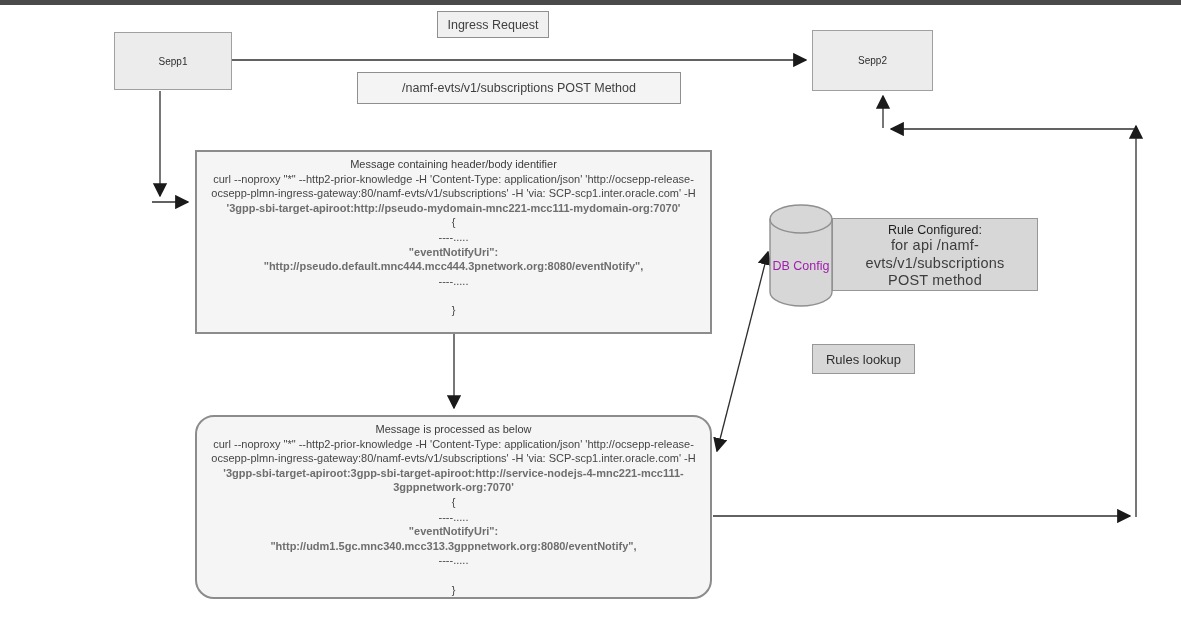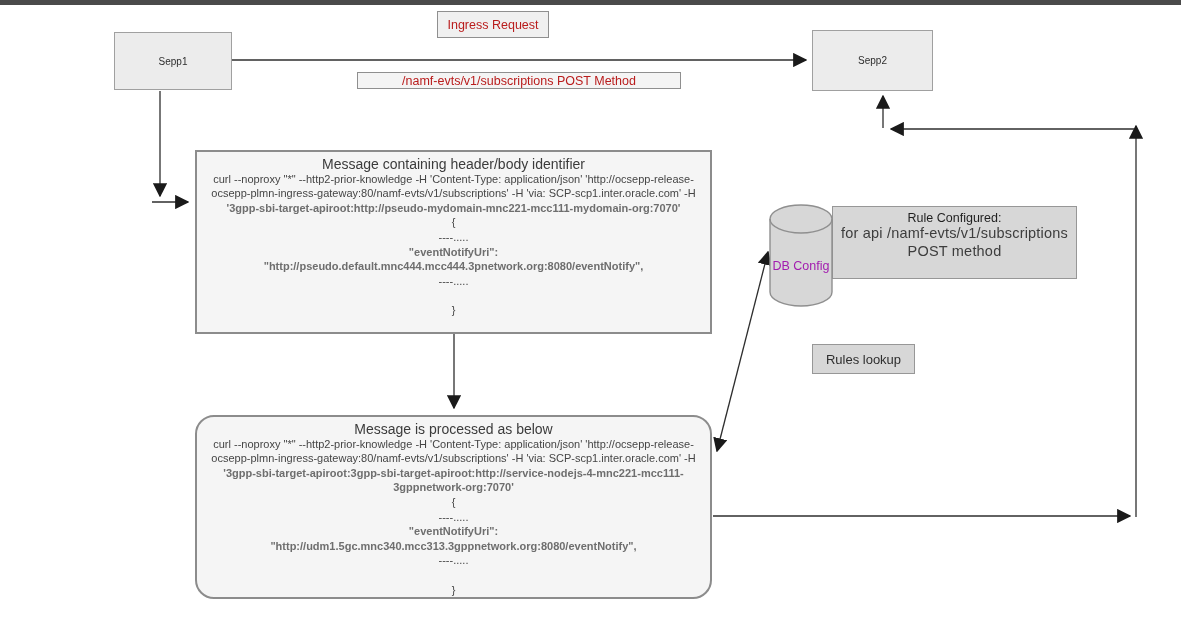--- a/index.html
+++ b/index.html
@@ -11,32 +11,32 @@
   svg.connectors{position:absolute;left:0;top:0;pointer-events:none;}
 
   .node{
     position:absolute;background:#ececec;border:1px solid #a0a0a0;
     display:flex;align-items:center;justify-content:center;
     font-size:10px;color:#2e2e2e;text-align:center;box-sizing:border-box;
   }
   .labelbox{
     position:absolute;background:#f0f0f0;border:1px solid #8f8f8f;
     display:flex;align-items:center;justify-content:center;
-    font-size:12.5px;color:#b91c1c;text-align:center;box-sizing:border-box;
+    font-size:12.5px;color:#404040;text-align:center;box-sizing:border-box;
   }
   .graybox{
     position:absolute;background:#d7d7d7;border:1px solid #979797;
     box-sizing:border-box;text-align:center;color:#2e2e2e;
   }
   .msgbox{
     position:absolute;background:#f5f5f5;border:2px solid #8c8c8c;
     box-sizing:border-box;text-align:center;font-size:11px;line-height:14.6px;
     color:#454545;padding-top:5px;
   }
-  .msg-title{font-size:14px;color:#3b3b3b;}
+  .msg-title{font-size:11px;color:#3b3b3b;}
   .msg-curl{padding:0 4px;}
   .hl{font-weight:bold;color:#6e6e6e;}
   .msg-line{white-space:pre;}
   .msg-line.blank{height:14.6px;}
 
   .rulebox{
     position:absolute;background:#d7d7d7;border:1px solid #979797;box-sizing:border-box;
     text-align:center;padding-top:4px;
   }
   .rule-title{font-size:12.5px;color:#1f1f1f;}
@@ -93,21 +93,21 @@
   </div>
 
   <div class="node" style="left:812px;top:30px;width:121px;height:61px;">
     <span>Sepp2</span>
   </div>
 
   <div class="labelbox" style="left:437px;top:11px;width:112px;height:27px;">
     <span>Ingress Request</span>
   </div>
 
-  <div class="labelbox" style="left:357px;top:72px;width:324px;height:17px;background:#f4f4f4;">
+  <div class="labelbox" style="left:357px;top:72px;width:324px;height:32px;background:#f4f4f4;">
     <span>/namf-evts/v1/subscriptions POST Method</span>
   </div>
 
   <div class="msgbox" style="left:195px;top:150px;width:517px;height:184px;">
     <div class="msg-title">Message containing header/body identifier</div>
     <div class="msg-curl"><span>curl --noproxy "*" --http2-prior-knowledge -H 'Content-Type: application/json' 'http://ocsepp-release-ocsepp-plmn-ingress-gateway:80/namf-evts/v1/subscriptions'  -H 'via: SCP-scp1.inter.oracle.com' -H </span><span class="hl">'3gpp-sbi-target-apiroot:http://pseudo-mydomain-mnc221-mcc111-mydomain-org:7070'</span></div>
     <div class="msg-line">{</div>
     <div class="msg-line">----.....</div>
     <div class="msg-line hl">"eventNotifyUri":</div>
     <div class="msg-line hl">"http://pseudo.default.mnc444.mcc444.3pnetwork.org:8080/eventNotify",</div>
@@ -121,21 +121,21 @@
     <div class="msg-curl"><span>curl --noproxy "*" --http2-prior-knowledge -H 'Content-Type: application/json' 'http://ocsepp-release-ocsepp-plmn-ingress-gateway:80/namf-evts/v1/subscriptions'  -H 'via: SCP-scp1.inter.oracle.com' -H </span><span class="hl">'3gpp-sbi-target-apiroot:3gpp-sbi-target-apiroot:http://service-nodejs-4-mnc221-mcc111-3gppnetwork-org:7070'</span></div>
     <div class="msg-line">{</div>
     <div class="msg-line">----.....</div>
     <div class="msg-line hl">"eventNotifyUri":</div>
     <div class="msg-line hl">"http://udm1.5gc.mnc340.mcc313.3gppnetwork.org:8080/eventNotify",</div>
     <div class="msg-line">----.....</div>
     <div class="msg-line blank"></div>
     <div class="msg-line">}</div>
   </div>
 
-  <div class="rulebox" style="left:832px;top:206px;width:245px;height:73px;">
+  <div class="rulebox" style="left:832px;top:218px;width:206px;height:73px;">
     <div class="rule-title">Rule Configured:</div>
     <div class="rule-line">for api /namf-evts/v1/subscriptions</div>
     <div class="rule-line">POST method</div>
   </div>
 
   <div class="cyl" style="left:769px;top:204px;width:64px;height:103px;">
     <svg width="64" height="103" viewBox="0 0 64 103">
       <path d="M1 15 A31 14 0 0 1 63 15 L63 88 A31 14 0 0 1 1 88 Z" fill="#d7d7d7" stroke="#8f8f8f" stroke-width="1.4"></path>
       <path d="M1 15 A31 14 0 0 0 63 15" fill="none" stroke="#8f8f8f" stroke-width="1.4"></path>
     </svg>

